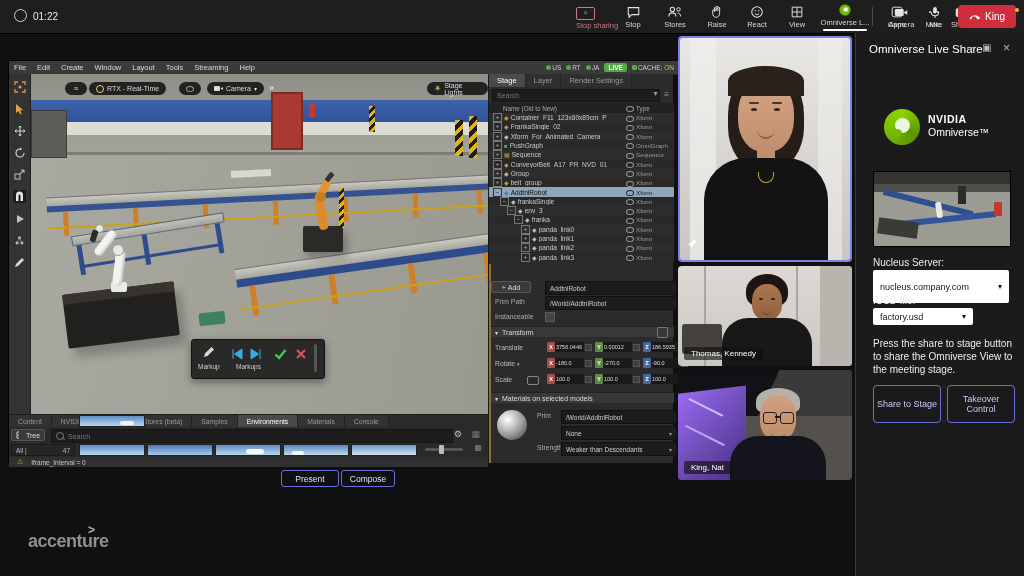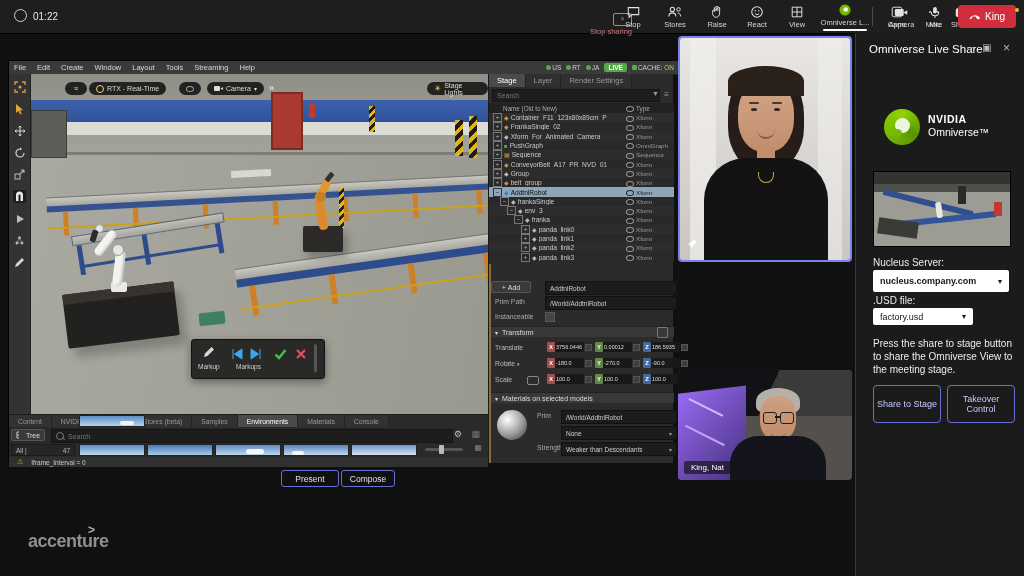--- a/index.html
+++ b/index.html
@@ -6,21 +6,21 @@
   .root{position:relative;width:1024px;height:576px;overflow:hidden;background:#101010;
         font-family:"Liberation Sans","DejaVu Sans",sans-serif;color:#ddd;}
   .abs{position:absolute;}
   
   .tbar{position:absolute;left:0;top:0;width:1024px;height:33px;background:#1e1e1e;border-bottom:1px solid #000;}
   .tbtn{position:absolute;top:3px;width:42px;height:28px;display:flex;flex-direction:column;align-items:center;justify-content:center;gap:1px;cursor:pointer;}
   .tbtn .lbl{font-size:7.5px;color:#d6d6d6;white-space:nowrap;}
   .tbtn svg{display:block;}
   .leave{position:absolute;top:5px;left:958px;width:58px;height:23px;background:#d02e3c;border-radius:4px;
          display:flex;align-items:center;justify-content:center;gap:4px;color:#fff;font-size:10px;cursor:pointer;}
-  .stopshare{position:absolute;left:576px;top:13px;width:56px;display:flex;flex-direction:column;align-items:flex-end;gap:1px;cursor:pointer;}
+  .stopshare{position:absolute;left:576px;top:7px;width:56px;display:flex;flex-direction:column;align-items:flex-start;gap:1px;cursor:pointer;}
   .stopshare .lbl{font-size:7.5px;color:#c97a7a;}
   
   .app{position:absolute;left:8px;top:60px;width:664px;height:402px;background:#2e2e2e;border:1px solid #000;box-sizing:border-box;}
   .menubar{position:absolute;left:0;top:0;width:664px;height:13px;background:#3a3a3a;display:flex;align-items:center;padding-left:5px;gap:11px;border-bottom:1px solid #222;}
   .menubar .mi{font-size:7.5px;color:#d8d8d8;cursor:pointer;}
   .presence{position:absolute;right:4px;top:1px;height:11px;display:flex;align-items:center;gap:5px;font-size:6.5px;color:#ccc;}
   .pdot{width:5px;height:5px;border-radius:50%;background:#57a64a;display:inline-block;margin-right:1px;}
   .livebadge{background:#57a64a;color:#fff;font-weight:bold;border-radius:2px;padding:1px 4px;font-size:6.5px;}
   .ltb{position:absolute;left:0;top:13px;width:22px;height:340px;background:#333;border-right:1px solid #222;display:flex;flex-direction:column;align-items:center;padding-top:6px;gap:9px;box-sizing:border-box;}
   .ltb .ti{width:13px;height:13px;display:flex;align-items:center;justify-content:center;cursor:pointer;}
@@ -677,20 +677,38 @@
     <div class="abs" style="left:24px;top:120px;width:124px;height:106px;background:#131313;border-radius:42px 42px 0 0;">
       <div class="abs" style="left:54px;top:14px;width:14px;height:10px;border:1px solid #caa24a;border-top:none;border-radius:0 0 10px 10px;"></div>
     </div>
     <div class="abs" style="left:7px;bottom:7px;">
       <svg width="11" height="11" viewBox="0 0 11 11">
           <path d="M6.5 1 10 4.5 8.2 5.2 5.8 7.6 5.5 10 1 5.5l2.4-.3L5.8 2.8z" fill="#fff"></path>
         </svg>
     </div>
   </div>
 
+  <div class="vid" style="top:266px;height:100px;">
+    <div class="abs" style="inset:0;background:linear-gradient(180deg,#dcd8d3,#cbc7c1);">
+      <div class="abs" style="left:26px;top:0;width:2px;height:100px;background:#a9a59f;"></div>
+      <div class="abs" style="left:118px;top:0;width:2px;height:100px;background:#aba79f;"></div>
+      <div class="abs" style="left:142px;top:0;width:32px;height:100px;background:#b9b5ae;"></div>
+      <div class="abs" style="left:4px;top:58px;width:40px;height:30px;background:#45423d;border-radius:3px;"></div>
+    </div>
+    <div class="abs" style="left:68px;top:8px;width:42px;height:34px;background:#1e1510;border-radius:50% 50% 40% 40%;"></div>
+    <div class="abs" style="left:74px;top:18px;width:30px;height:36px;background:linear-gradient(#a8764f,#946140);border-radius:46% 46% 42% 42%;">
+      <div class="abs" style="left:7px;top:14px;width:4px;height:2.4px;background:#2a1c14;border-radius:50%;"></div>
+      <div class="abs" style="left:19px;top:14px;width:4px;height:2.4px;background:#2a1c14;border-radius:50%;"></div>
+      <div class="abs" style="left:10px;top:26px;width:10px;height:4px;border-bottom:1.6px solid #5d3a28;border-radius:0 0 6px 6px;"></div>
+    </div>
+    <div class="abs" style="left:44px;top:52px;width:90px;height:48px;background:#181818;border-radius:26px 26px 0 0;">
+      <div class="abs" style="left:36px;top:0px;width:18px;height:12px;background:#181818;border-radius:6px;"></div>
+    </div>
+    <div class="nametag"><span>Thomas, Kennedy</span></div>
+  </div>
 
   <div class="vid" style="top:370px;height:110px;">
     <div class="abs" style="inset:0;background:#54504b;">
       <div class="abs" style="left:0;top:0;width:174px;height:46px;background:linear-gradient(115deg,#121216 52%,#3c3a38 52%);"></div>
       <div class="abs" style="left:-6px;top:20px;width:74px;height:92px;background:linear-gradient(135deg,#9a6cf5,#47307e);transform:skewY(-7deg);">
         <div class="abs" style="left:14px;top:16px;width:40px;height:1.5px;background:#cdbbff;transform:rotate(32deg);"></div>
         <div class="abs" style="left:10px;top:44px;width:46px;height:1.5px;background:#b9a4f2;transform:rotate(32deg);"></div>
       </div>
     </div>
     <div class="abs" style="left:78px;top:18px;width:44px;height:26px;background:#b5b0aa;border-radius:50% 50% 30% 30%;"></div>
@@ -723,21 +741,21 @@
       <div class="abs" style="left:0;top:12px;width:136px;height:8px;background:#50504a;"></div>
       <div class="abs" style="left:8px;top:28px;width:92px;height:6px;background:#2f4f8f;transform:rotate(14deg);"></div>
       <div class="abs" style="left:26px;top:44px;width:96px;height:6px;background:#33549a;transform:rotate(-6deg);"></div>
       <div class="abs" style="left:4px;top:48px;width:40px;height:16px;background:#3a3a36;transform:rotate(8deg);"></div>
       <div class="abs" style="left:120px;top:30px;width:8px;height:14px;background:#c23a2e;border-radius:1px;"></div>
       <div class="abs" style="left:62px;top:30px;width:6px;height:16px;background:#e8e8e4;border-radius:2px;transform:rotate(-8deg);"></div>
       <div class="abs" style="left:84px;top:14px;width:8px;height:18px;background:#2a2a28;"></div>
     </div>
 
     <div class="abs" style="left:17px;top:224px;font-size:10px;color:#ececec;">Nucleus Server:</div>
-    <div class="drop" style="left:17px;top:237px;width:136px;height:22px;box-sizing:border-box;font-weight:bold;">
+    <div class="drop" style="left:17px;top:237px;width:136px;height:33px;box-sizing:border-box;">
       <span>nucleus.company.com</span>
       <span style="font-size:8px;">▾</span>
     </div>
     <div class="abs" style="left:17px;top:262px;font-size:10px;color:#ececec;">.USD file:</div>
     <div class="drop" style="left:17px;top:275px;width:100px;height:17px;box-sizing:border-box;">
       <span>factory.usd</span>
       <span style="font-size:8px;">▾</span>
     </div>
 
     <div class="abs" style="left:17px;top:304px;width:142px;font-size:10px;line-height:1.3;color:#ececec;">Press the share to stage button to share the Omniverse View to the meeting stage.</div>

